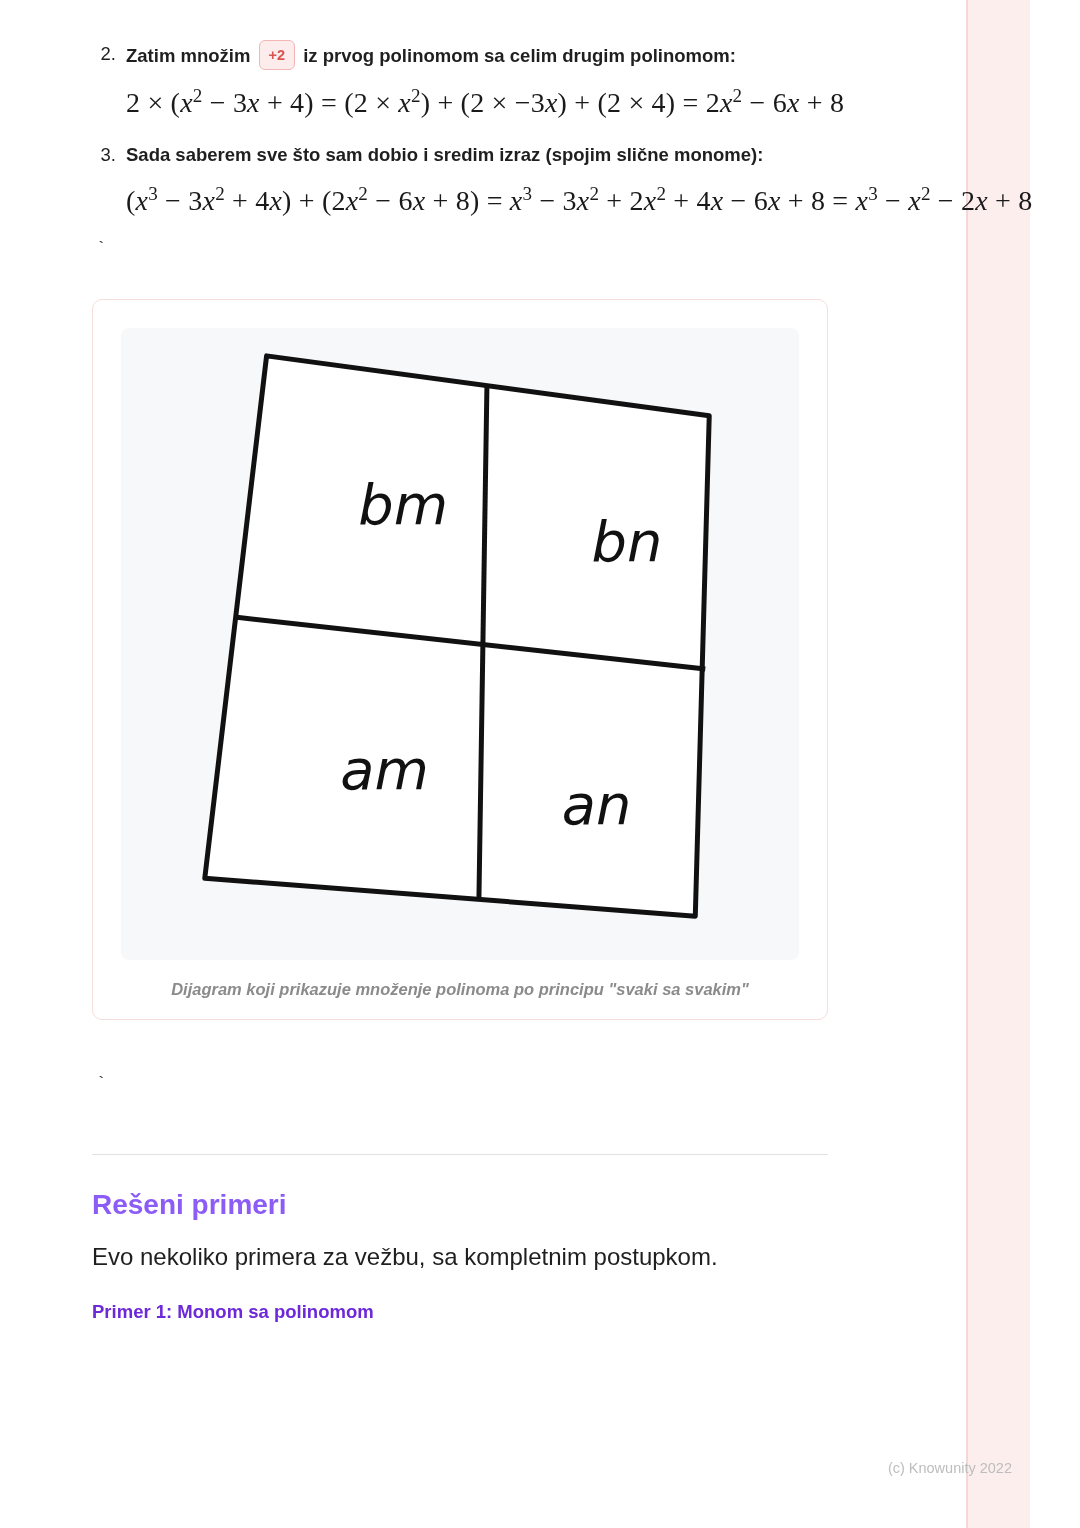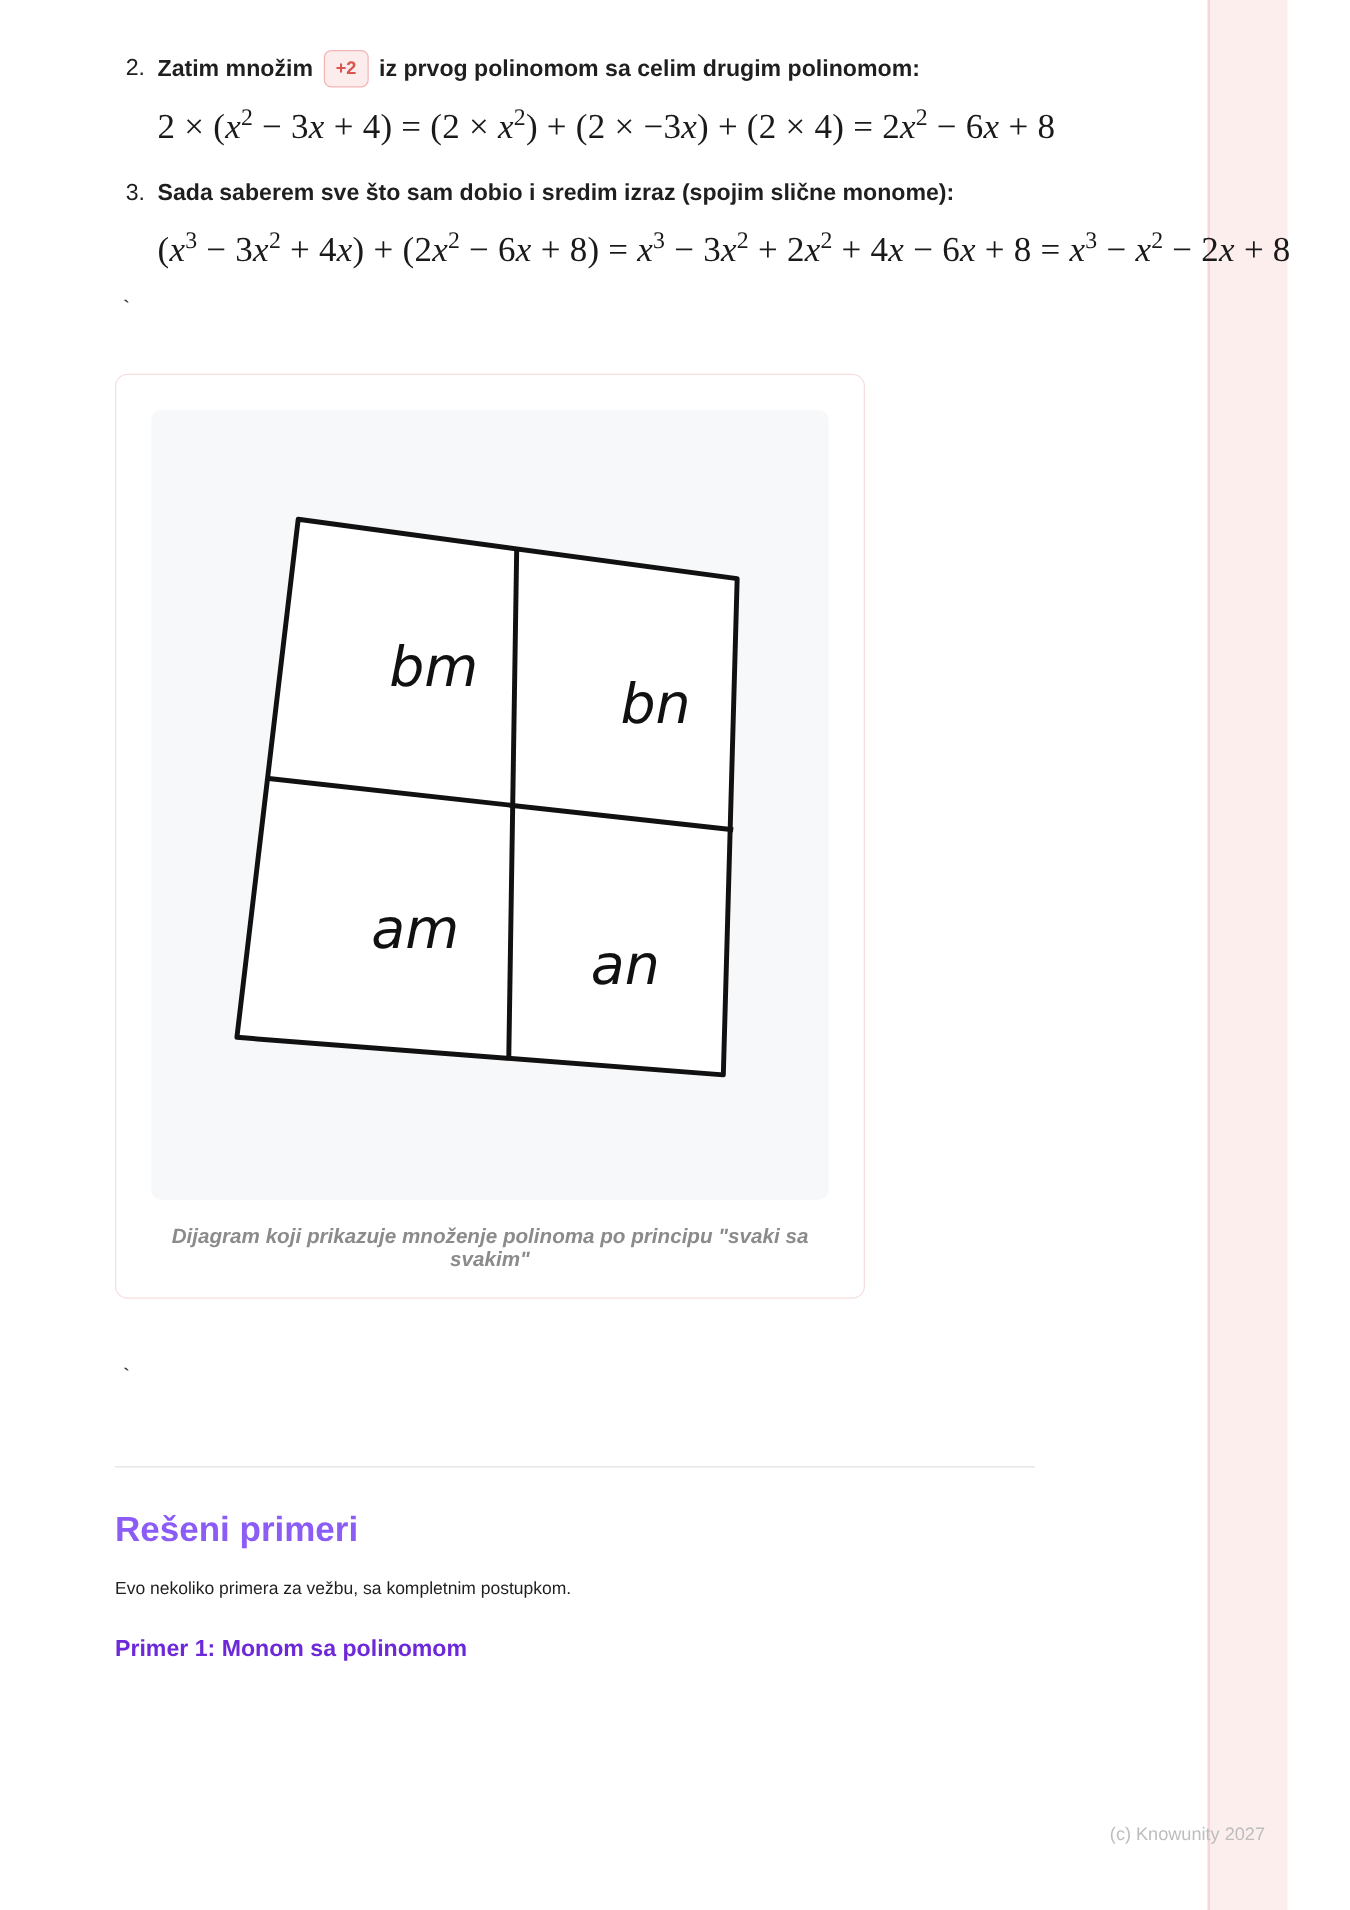--- a/index.html
+++ b/index.html
@@ -111,21 +111,21 @@
   }
 
   
   .figure-card {
     margin: 40px 0 0 0;
     border: 1px solid #f7dede;
     border-radius: 10px;
     background: #ffffff;
     padding: 28px 28px 20px 28px;
     box-sizing: border-box;
-    width: 600px;
+    width: 736px;
   }
   .figure-inner {
     background: #f7f8f9;
     border-radius: 8px;
     padding: 10px;
     box-sizing: border-box;
     height: 632px;
     display: flex;
     align-items: center;
     justify-content: center;
@@ -147,21 +147,21 @@
     width: 736px;
   }
   .section-title {
     margin: 34px 0 0 0;
     font-size: 28px;
     font-weight: bold;
     color: #8b5cf6;
   }
   .section-text {
     margin: 22px 0 0 0;
-    font-size: 14px;
+    font-size: 24px;
     color: #1f1f1f;
   }
   .example-title {
     margin: 30px 0 0 0;
     font-size: 18.5px;
     font-weight: bold;
     color: #6d28d9;
   }
 
   
@@ -225,14 +225,14 @@
   </div>
 
   <div class="backtick" style="margin-top:54px;">`</div>
 
   <div class="divider"></div>
 
   <div class="section-title">Rešeni primeri</div>
   <div class="section-text">Evo nekoliko primera za vežbu, sa kompletnim postupkom.</div>
   <div class="example-title">Primer 1: Monom sa polinomom</div>
 
-  <div class="watermark">(c) Knowunity 2027</div>
+  <div class="watermark">(c) Knowunity 2022</div>
 </div>
 
 </body></html>

